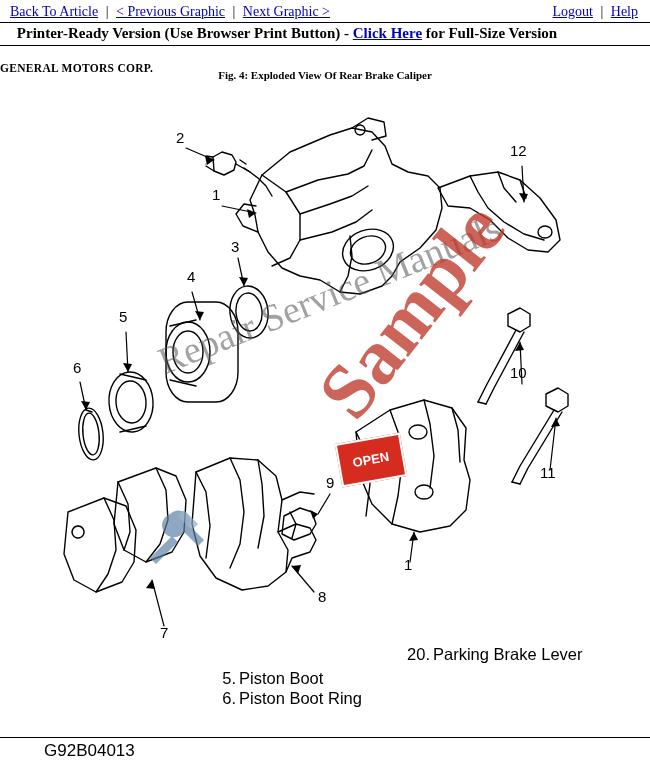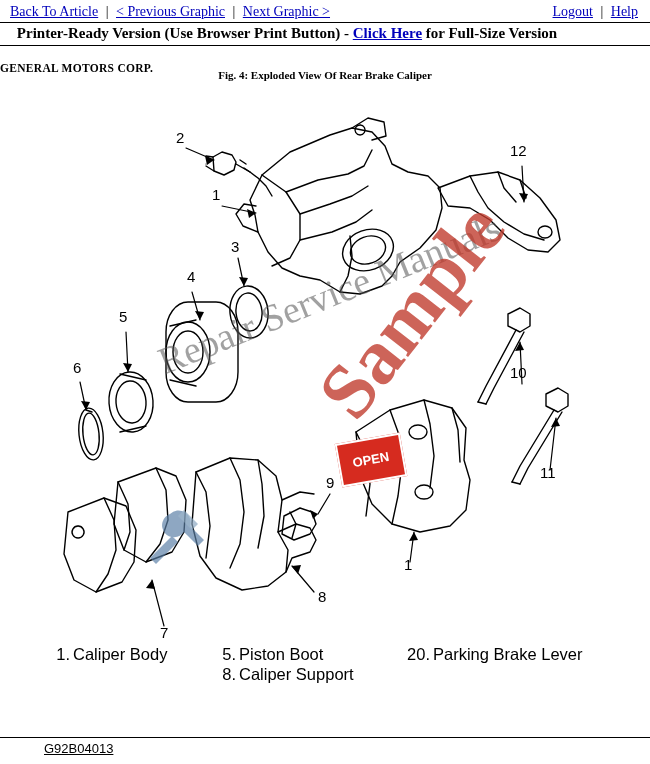--- a/index.html
+++ b/index.html
@@ -171,43 +171,42 @@
     width: 650px;
     height: 90px;
     font-family: "Liberation Sans", sans-serif;
     font-size: 16.5px;
   }
   .legend-col {
     position: absolute;
     top: 0;
   }
   .legend-col.c1 { left: 44px; }
-  .legend-col.c2 { left: 210px; }
+  .legend-col.c2 { left: 210px; margin-top: 24px; }
   .legend-col.c3 { left: 404px; }
   .legend-row {
     height: 19.5px;
     line-height: 19.5px;
     white-space: nowrap;
   }
   .legend-num {
     display: inline-block;
     width: 26px;
     text-align: right;
     margin-right: 3px;
   }
 
   #rule-bottom { top: 737px; }
 
   .doccode {
     position: absolute;
     top: 741px;
     left: 44px;
     font-family: "Liberation Sans", sans-serif;
-    font-size: 13px;
-    text-decoration: underline;
+    font-size: 17px;
   }
 
   .callout {
     font-family: "Liberation Sans", sans-serif;
     font-size: 15px;
     fill: #000;
   }
 </style>
 </head>
 <body>
@@ -414,31 +413,28 @@
       </g>
     </svg>
   </div>
   <div class="wm-repair">Repair Service Manuals</div>
   <div class="wm-open">OPEN</div>
   <div class="wm-sample">Sample</div>
 </div>
 
 <div class="legend">
   <div class="legend-col c1">
-    <div class="legend-row">
-      <span class="legend-num">1.</span><span>Caliper Body</span>
-    </div>
   </div>
 
   <div class="legend-col c2">
     <div class="legend-row">
       <span class="legend-num">5.</span><span>Piston Boot</span>
     </div>
     <div class="legend-row">
-      <span class="legend-num">8.</span><span>Caliper Support</span>
+      <span class="legend-num">6.</span><span>Piston Boot Ring</span>
     </div>
   </div>
 
   <div class="legend-col c3">
     <div class="legend-row">
       <span class="legend-num">20.</span><span>Parking Brake Lever</span>
     </div>
   </div>
 </div>
 

